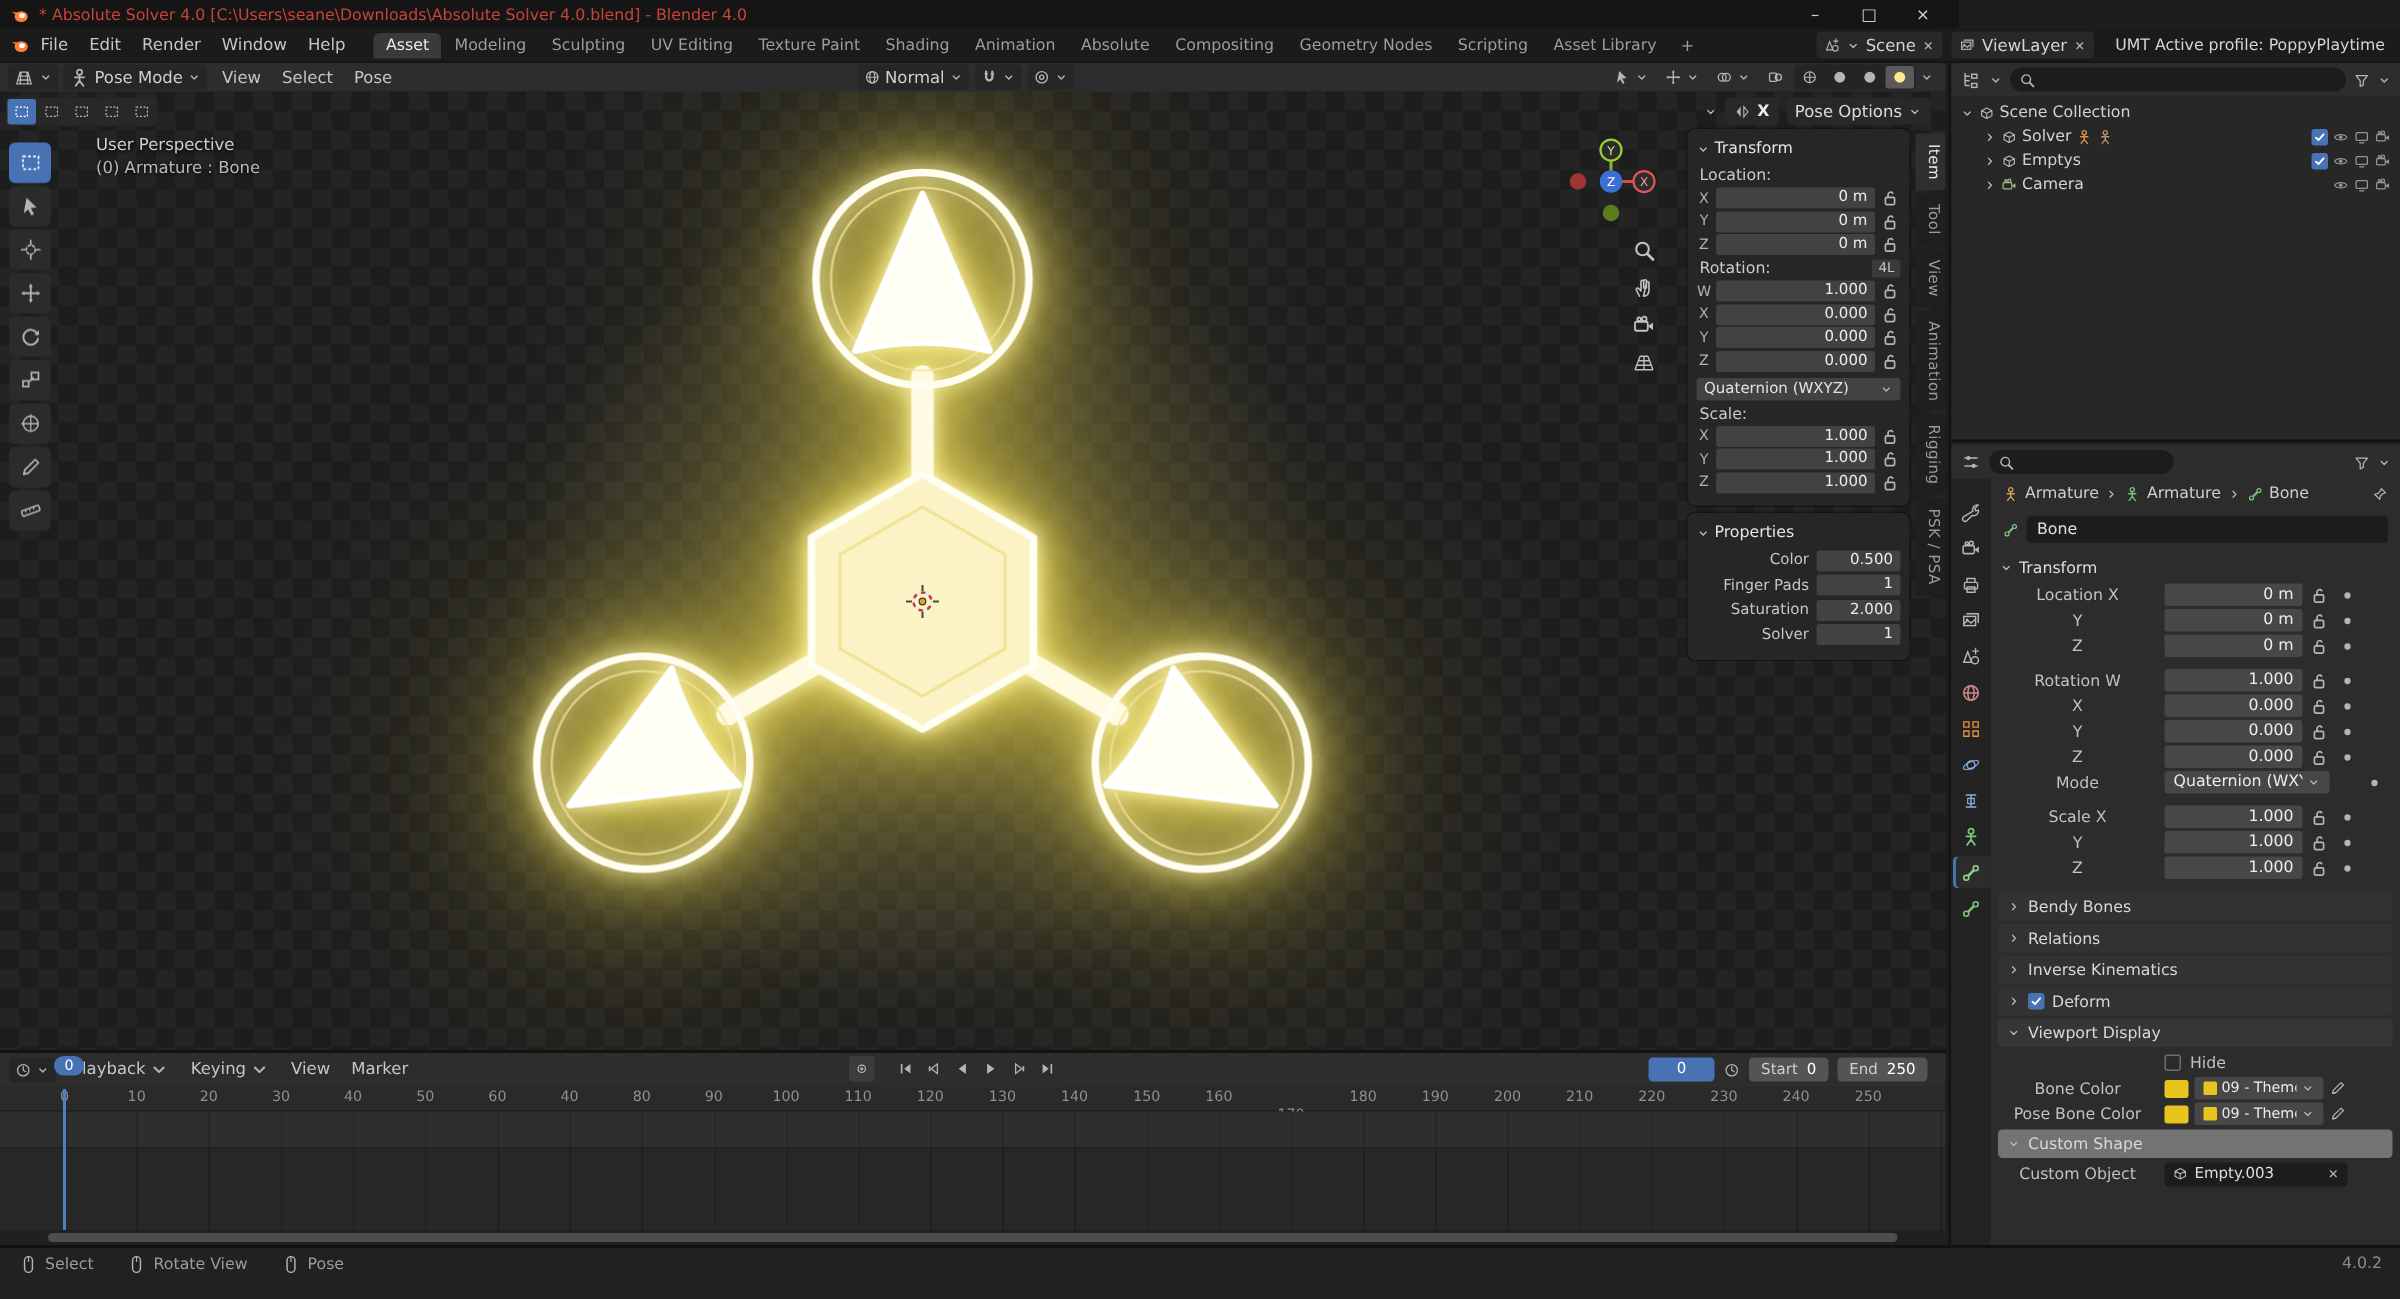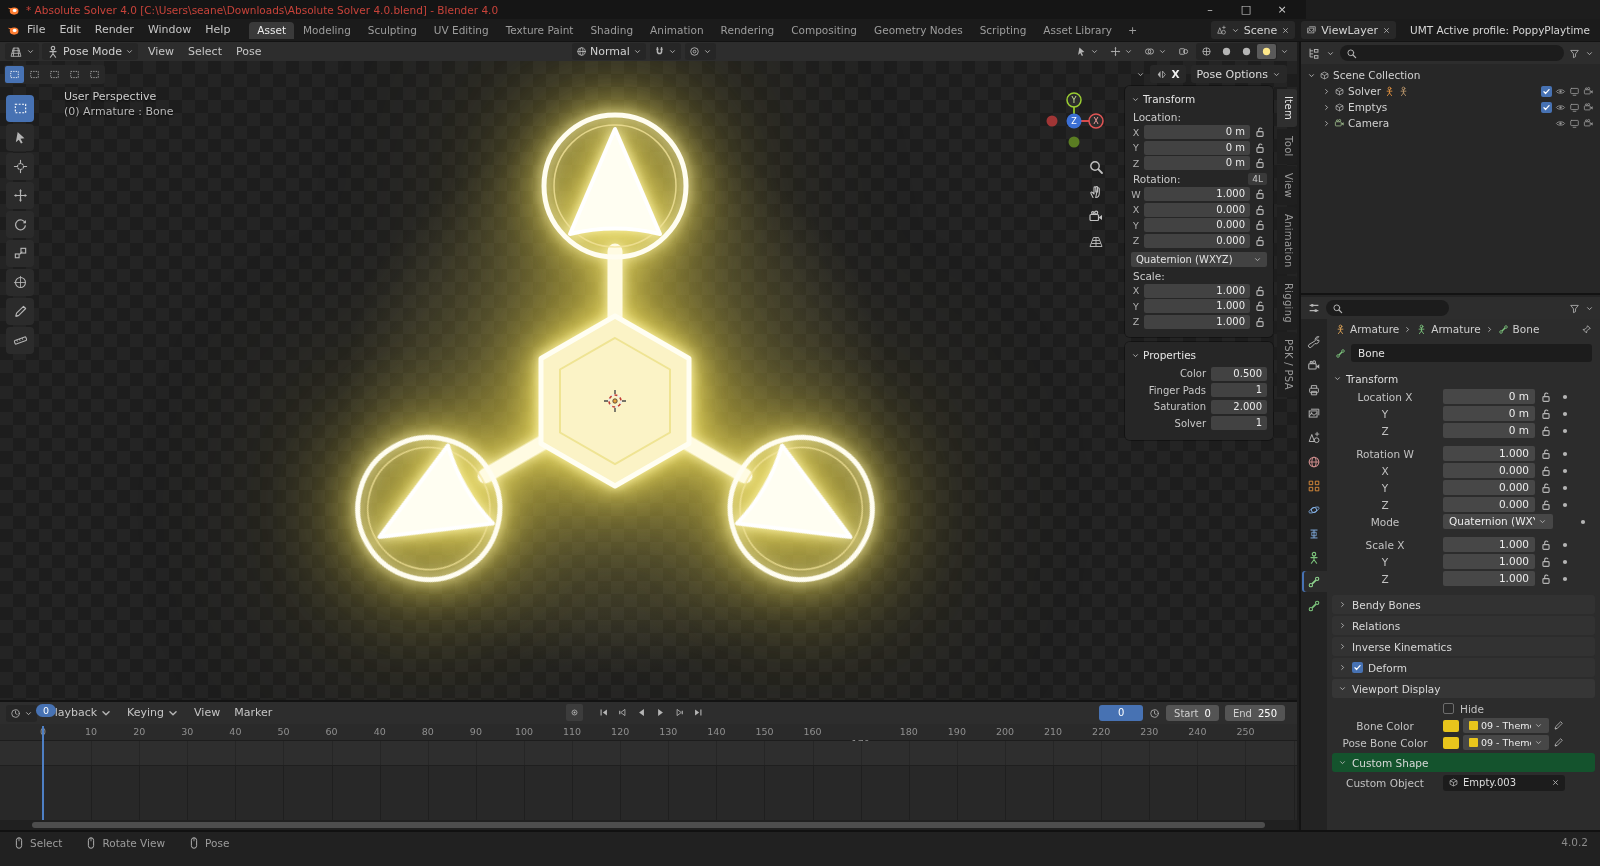--- a/index.html
+++ b/index.html
@@ -389,21 +389,21 @@
         <span class="menu-item">Help</span>
       </div>
     <div id="tb-workspaces">
         <span class="ws-tab active">Asset</span>
         <span class="ws-tab">Modeling</span>
         <span class="ws-tab">Sculpting</span>
         <span class="ws-tab">UV Editing</span>
         <span class="ws-tab">Texture Paint</span>
         <span class="ws-tab">Shading</span>
         <span class="ws-tab">Animation</span>
-        <span class="ws-tab">Rendering</span>
+        <span class="ws-tab">Absolute</span>
         <span class="ws-tab">Compositing</span>
         <span class="ws-tab">Geometry Nodes</span>
         <span class="ws-tab">Scripting</span>
         <span class="ws-tab">Asset Library</span>
         <span class="ws-add">+</span>
       </div>
     <div id="tb-right">
       <div class="tb-field">
         <svg class="i sm">
             <use href="#s-scene"></use>
@@ -1346,21 +1346,21 @@
             <span class="mini-sw"></span>
             <span class="t" style="font-size:9.5px">09 - Theme Colo...</span>
             <svg class="i xs">
                 <use href="#s-chevd"></use>
               </svg>
           </div>
           <svg class="i sm" style="margin-left:4px">
               <use href="#s-pen"></use>
             </svg>
         </div>
-        <div class="pnl" style="background:#14532d">
+        <div class="pnl" style="background:#737373">
           <svg class="i xs">
               <use href="#s-chevd"></use>
             </svg>
           <span>Custom Shape</span>
         </div>
         <div class="pr-row">
           <span class="prl">Custom Object</span>
           <div class="obj-field">
             <svg class="i sm">
                 <use href="#s-cube"></use>

